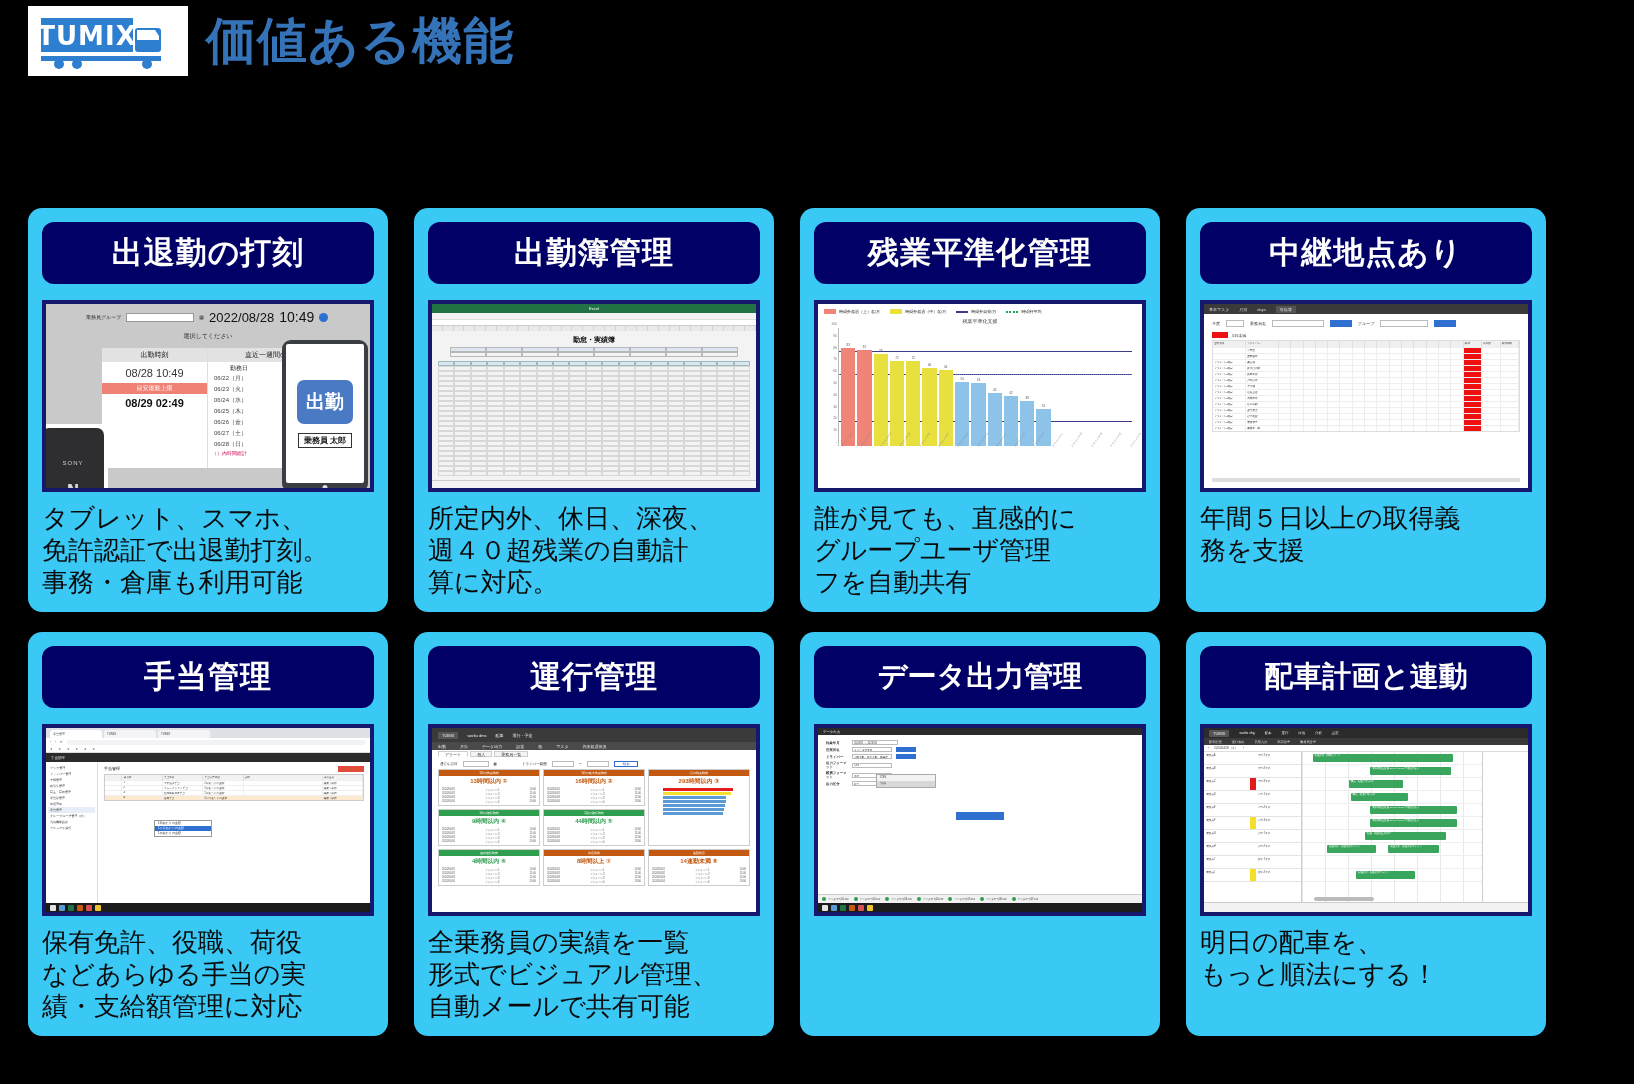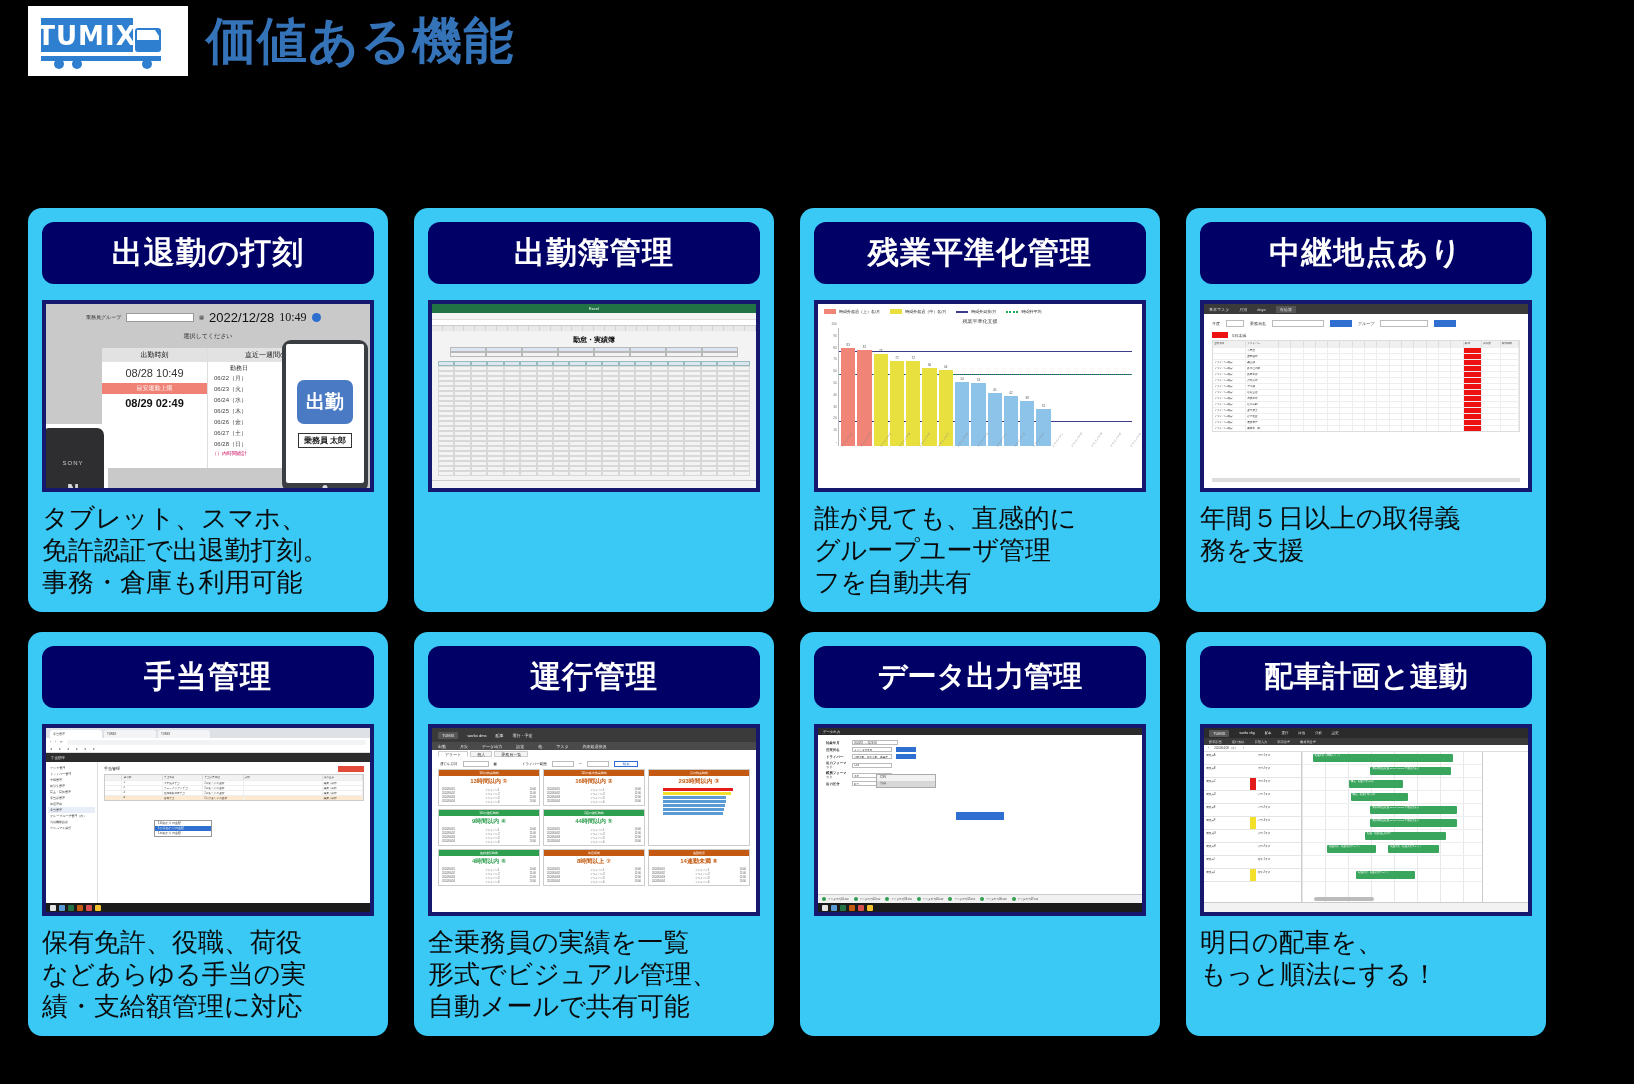--- a/index.html
+++ b/index.html
@@ -72,21 +72,21 @@
 
   
   .pc-bg { position: absolute; inset: 0; background: #c9c9c9; }
   .pc-topbar {
     position: absolute; left:0; top: 0; width: 100%; height: 26px;
     display: flex; align-items: center; gap: 5px; padding-left: 40px;
     font-size: 5px; color: #333;
   }
   .pc-sel { width: 68px; height: 9px; background: #fff; border: 1px solid #999; }
   .pc-date { font-size: 13px; color: #111; font-weight: 400; }
-  .pc-time { font-size: 12px; color: #111; font-family: Liberation Serif, serif; }
+  .pc-time { font-size: 14px; color: #111; }
   .pc-chk { width:9px;height:9px;border-radius:50%;background:#2c6fd1; }
   .pc-sub { position:absolute; top:28px; width:100%; text-align:center; font-size:6px; color:#222; }
   .pc-panel {
     position: absolute; left: 56px; top: 44px; width: 236px; height: 120px;
     background: #ffffff; display: flex;
   }
   .pc-left { width: 106px; border-right: 1px solid #ddd; }
   .pc-hdr { background:#e2e2e2; text-align:center; font-size:7px; padding:2px 0; color:#111;}
   .pc-bigtime { text-align:center; font-size:11px; padding:5px 0 4px; color:#333; }
   .pc-warnhdr { background:#ef8275; color:#fff; font-size:6px; text-align:center; padding:1px 0;}
@@ -301,21 +301,21 @@
   <div class="grid">
 
     <div class="card">
       <div class="card-title">出退勤の打刻</div>
       <div class="shot">
         <div class="pc-bg"></div>
         <div class="pc-topbar">
           <span>乗務員グループ</span>
           <span class="pc-sel"></span>
           <span>▦</span>
-          <span class="pc-date">2022/12/28</span>
+          <span class="pc-date">2022/08/28</span>
           <span class="pc-time">10:49</span>
           <span class="pc-chk"></span>
         </div>
         <div class="pc-sub">選択してください</div>
         <div class="pc-panel">
           <div class="pc-left">
             <div class="pc-hdr">出勤時刻</div>
             <div class="pc-bigtime">08/28 10:49</div>
             <div class="pc-warnhdr">目安退勤上限</div>
             <div class="pc-warntime">08/29 02:49</div>
@@ -921,20 +921,23 @@
                 <i></i>
                 <i></i>
                 <i></i>
                 <i></i>
                 <i></i>
               </div>
           </div>
           <div class="xl-status"></div>
         </div>
       </div>
+      <div class="card-caption">所定内外、休日、深夜、
+週４０超残業の自動計
+算に対応。</div>
     </div>
 
     <div class="card">
       <div class="card-title">残業平準化管理</div>
       <div class="shot">
         <div class="ch">
           <div class="ch-legend">
             <span class="ch-li">
               <i class="ch-sw" style="background:#f08477"></i>
               <span>時間外超過（上）名/月</span>

